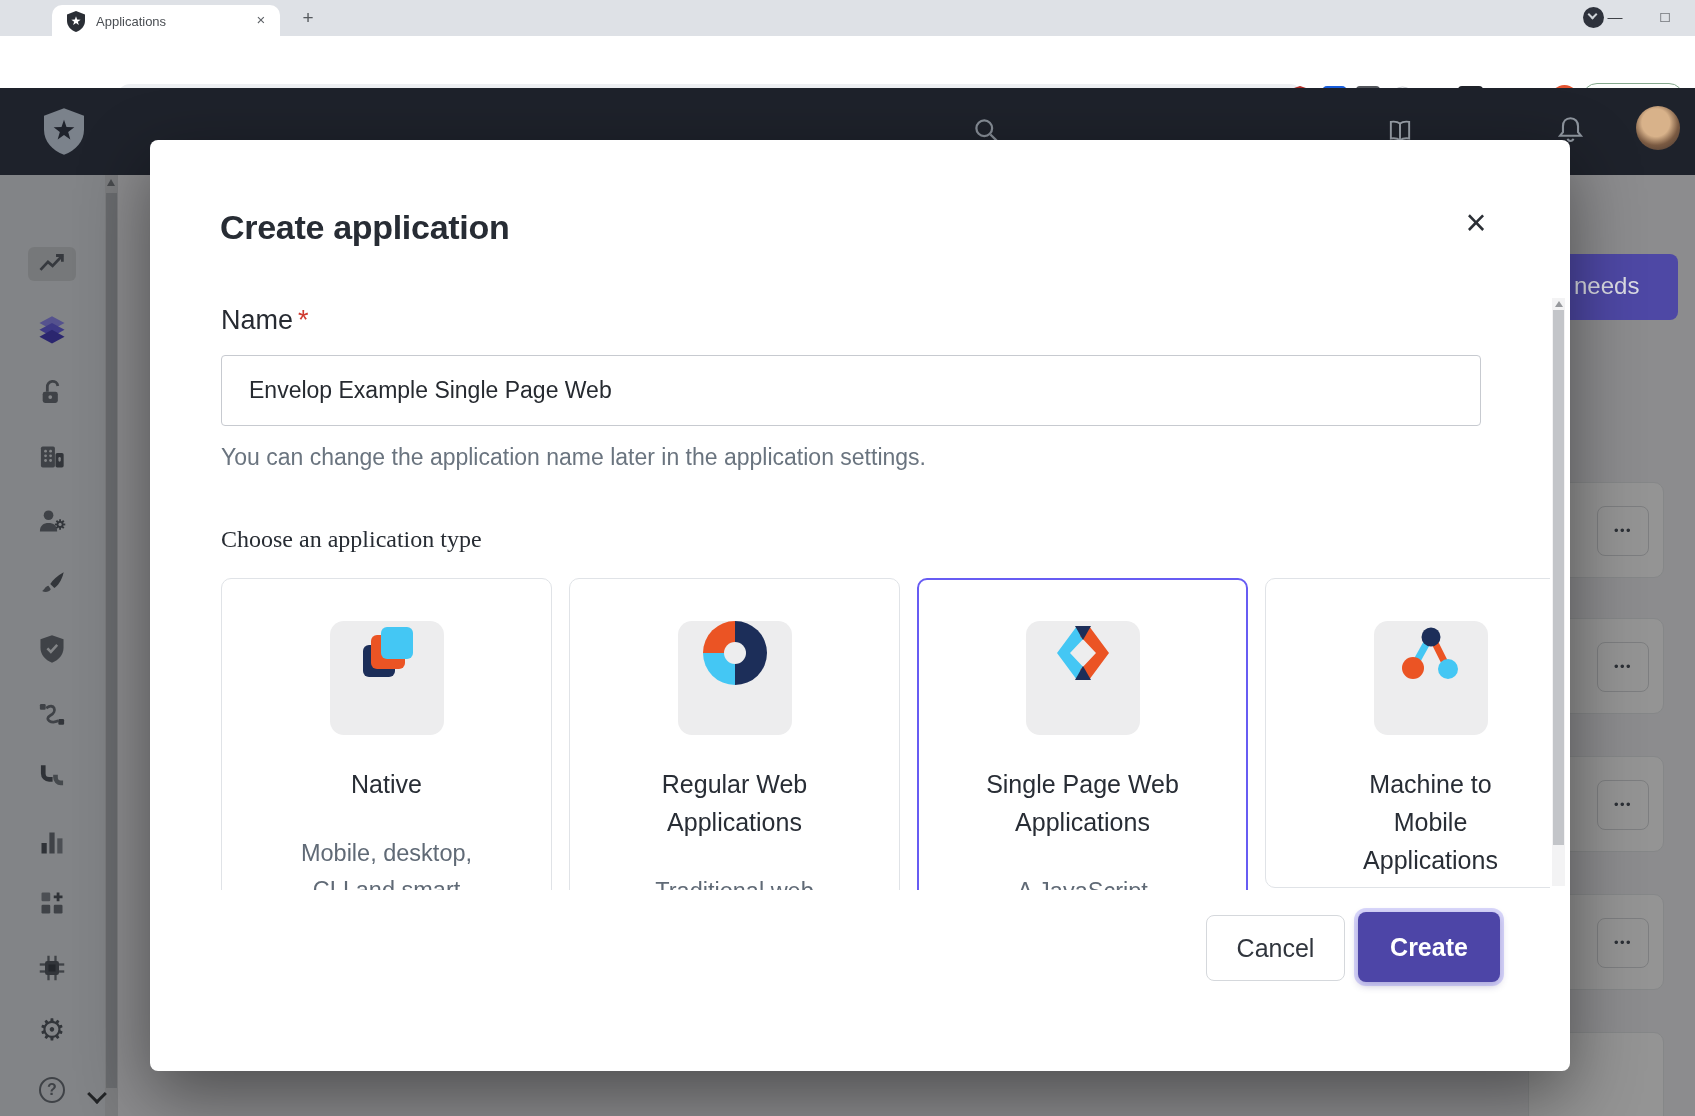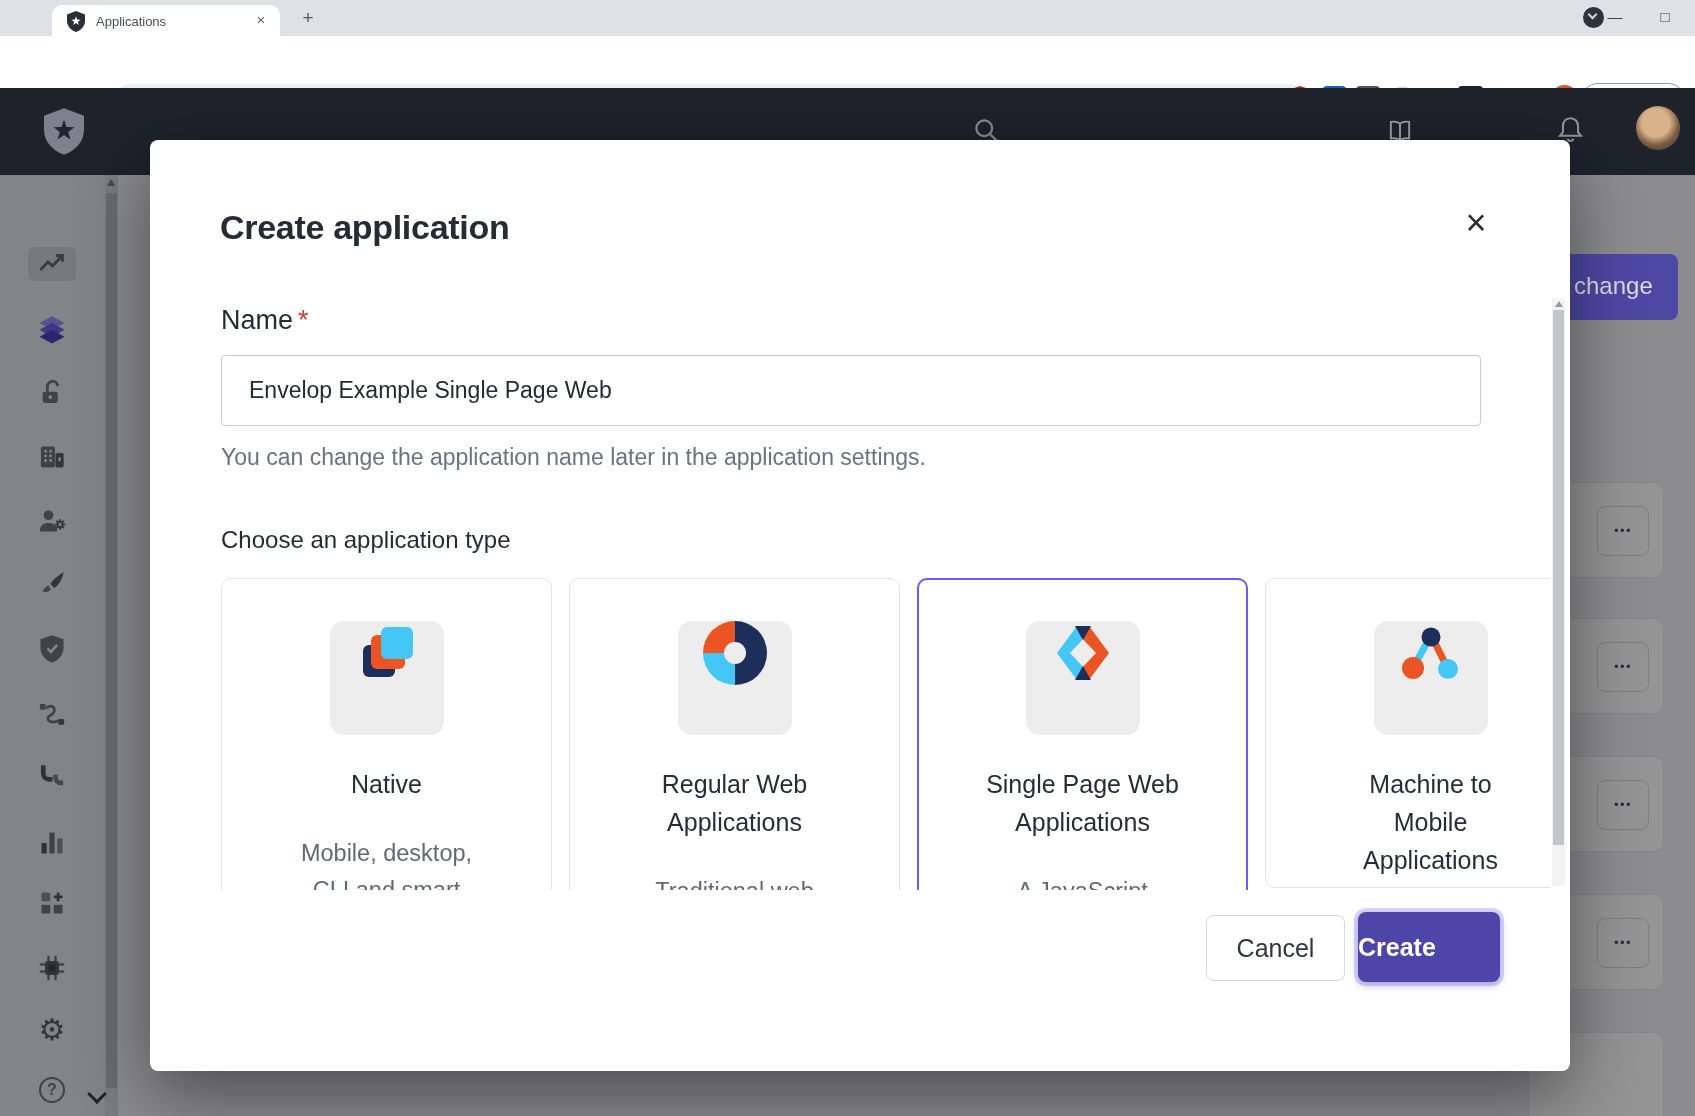--- a/index.html
+++ b/index.html
@@ -61,38 +61,38 @@
 
   
   .modal { position:absolute; left:150px; top:140px; width:1420px; height:931px; background:#fff; border-radius:8px; z-index:10; box-shadow:0 24px 70px rgba(0,0,0,0.45); }
   .m-title { position:absolute; left:70px; top:68px; font-size:34px; font-weight:700; color:#272c34; letter-spacing:-0.3px; }
   .m-close { position:absolute; left:1302px; top:60px; width:48px; height:48px; font-size:36px; font-weight:300; color:#2b2f35; text-align:center; line-height:46px; cursor:default; }
   .m-body { position:absolute; left:0; top:156px; width:1400px; height:594px; overflow:hidden; }
   .name-label { position:absolute; left:71px; top:9px; font-size:27px; color:#272b32; }
   .req { color:#d03b30; margin-left:5px; }
   .name-input { position:absolute; left:71px; top:59px; width:1260px; height:71px; border:1px solid #c7cad0; border-radius:4px; background:#fff; font-family:"Liberation Sans",sans-serif; font-size:23px; color:#262a30; padding-left:27px; }
   .helper { position:absolute; left:71px; top:148px; font-size:23px; color:#6a747f; }
-  .choose { position:absolute; left:71px; top:230px; font-size:24px; color:#272c33; }
+  .choose { position:absolute; left:71px; top:230px; font-size:24px; color:#272c33;font-family:Liberation Serif, serif; }
   .cards { position:absolute; left:71px; top:282px; display:flex; gap:17px; }
   .type-card { width:331px; height:420px; border:1px solid #e0e3e7; border-radius:10px; background:#fff; }
   .type-card.selected { border:2px solid #675cf3; }
   .type-card.short { height:310px; }
   .tile { width:114px; height:114px; border-radius:14px; background:#ededee; margin:42px auto 0; }
   .type-card.selected .tile { margin-top:41px; }
   .tile svg, .tile .donut { margin:25px 0 0 25px; }
   .donut { width:64px; height:64px; border-radius:50%; background:conic-gradient(#1c2e59 0deg 180deg, #44c7f4 180deg 270deg, #eb5424 270deg 360deg); position:relative; }
   .donut::after { content:""; position:absolute; left:21px; top:21px; width:22px; height:22px; border-radius:50%; background:#ededee; }
   .card-title { margin:30px auto 0; text-align:center; font-size:25px; line-height:38px; color:#282d35; }
   .c2 .card-title { max-width:220px; } .c3 .card-title { max-width:190px; } .c4 .card-title { max-width:160px; }
   .card-desc { margin:32px auto 0; text-align:center; font-size:23.5px; line-height:37px; color:#606a76; max-width:190px; }
   .m-scrollbar { position:absolute; left:1402px; top:158px; width:13px; height:588px; background:#f3f3f4; }
   .m-thumb { position:absolute; left:1px; top:12px; width:11px; height:535px; background:#c3c5c9; }
   .m-up { position:absolute; left:2.5px; top:3px; width:0; height:0; border-left:4px solid transparent; border-right:4px solid transparent; border-bottom:6px solid #97999d; }
   .btn-cancel { position:absolute; left:1056px; top:775px; width:139px; height:66px; border:1px solid #d5d8dc; border-radius:8px; background:#fff; font-size:25px; color:#30353d; text-align:center; line-height:64px; }
-  .btn-create { position:absolute; left:1208px; top:772px; width:142px; height:70px; border-radius:8px; background:#4d45a7; font-size:25px; font-weight:700; color:#fff; line-height:70px; box-shadow:0 0 0 4px rgba(120,112,240,0.28), 0 3px 8px rgba(30,20,90,0.3); }
+  .btn-create { position:absolute; left:1208px; top:772px; width:142px; height:70px; border-radius:8px; background:#4d45a7; font-size:25px; font-weight:700; color:#fff; text-align:center; line-height:70px; box-shadow:0 0 0 4px rgba(120,112,240,0.28), 0 3px 8px rgba(30,20,90,0.3); }
   svg { display:block; }
 </style>
 </head>
 <body>
 
 <div class="screen">
 
   <div class="tabbar">
     <div class="tab">
       <span class="tab-fav">
@@ -350,21 +350,21 @@
     </div>
     <div class="row-card" style="top:581px">
       <span class="dots-btn">•••</span>
     </div>
     <div class="row-card" style="top:719px">
       <span class="dots-btn">•••</span>
     </div>
     <div class="row-card" style="top:857px"></div>
 
     <div class="create-app-bg">
-      <span>change</span>
+      <span>needs</span>
     </div>
   </div>
 
   <div class="overlay"></div>
 
   <div class="modal">
     <div class="m-title">Create application</div>
     <div class="m-close">×</div>
 
     <div class="m-body">

